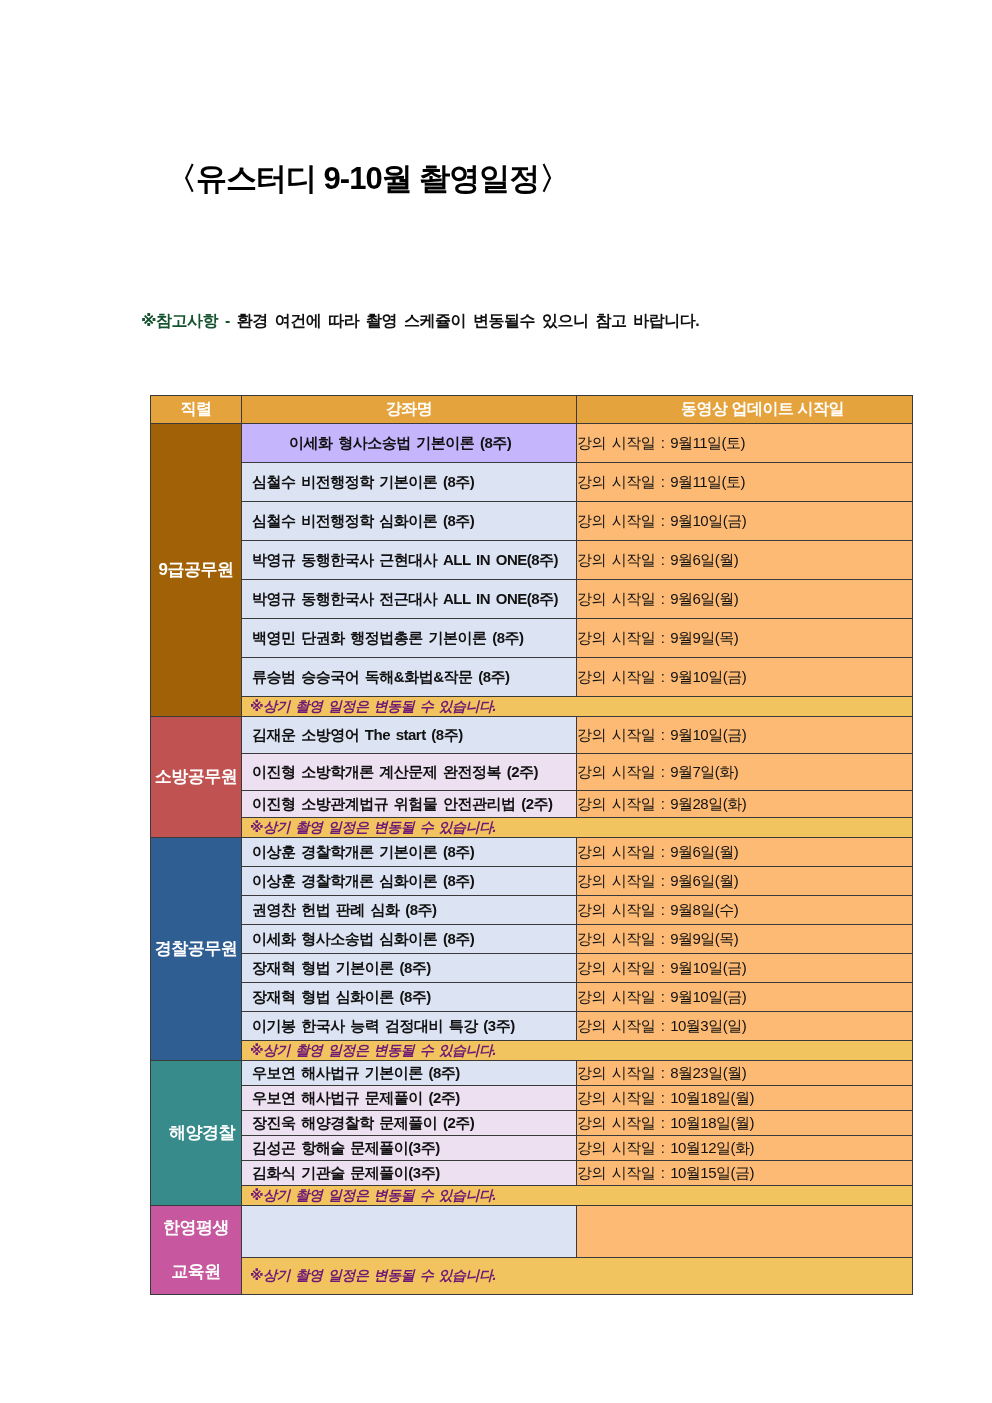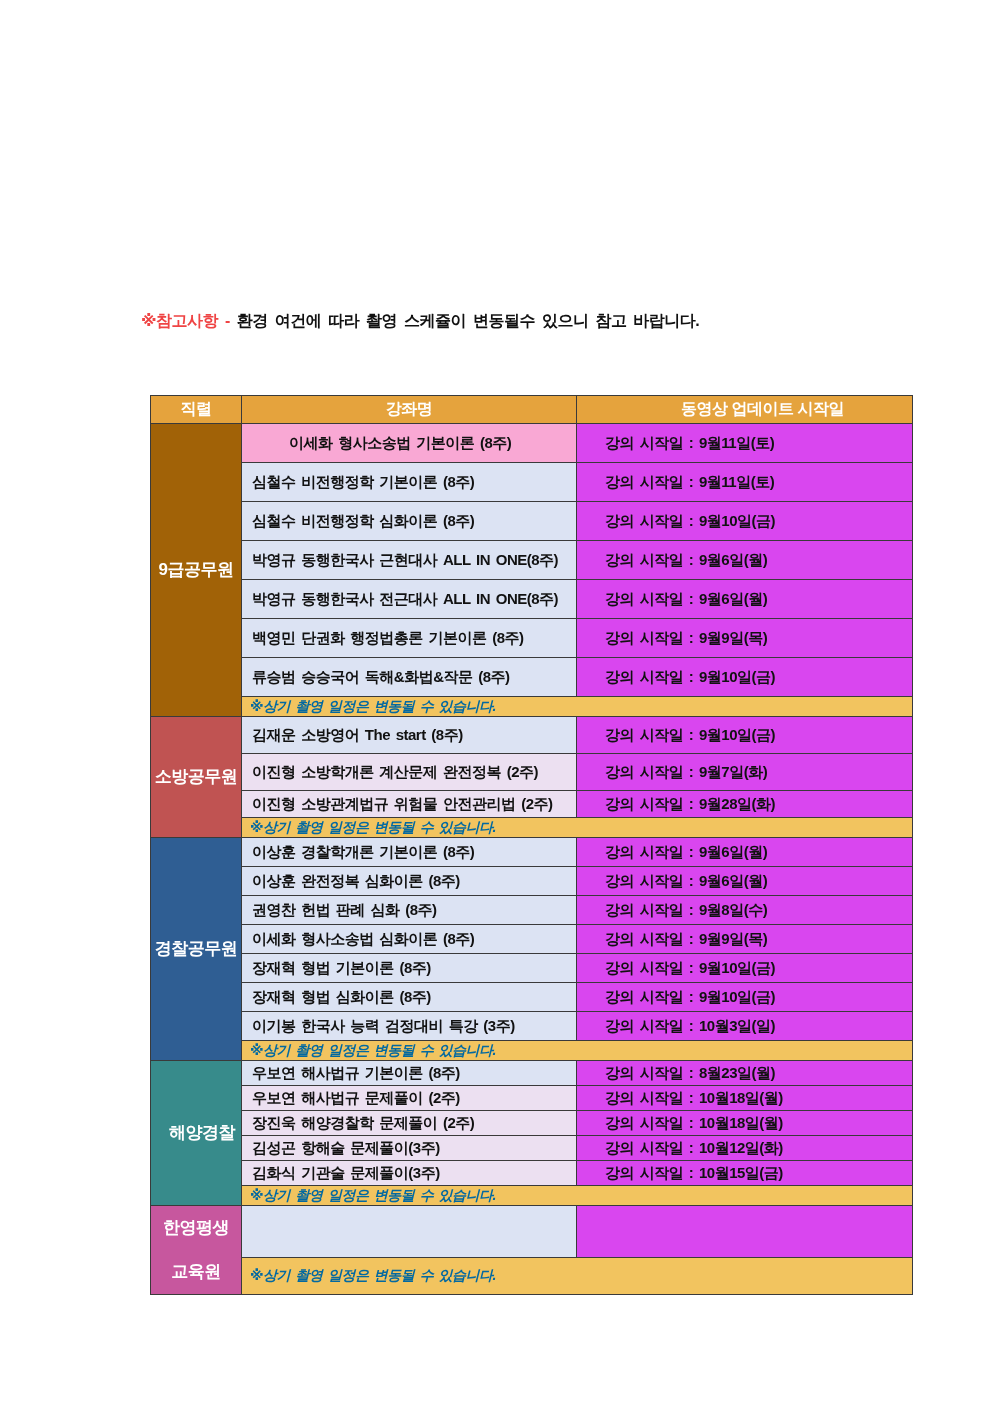--- a/index.html
+++ b/index.html
@@ -19,21 +19,21 @@
   }
   .legend { display: flex; align-items: center; margin-left: 14px; margin-top: 8px; }
   .legend-label { font-size: 17px; font-weight: bold; letter-spacing: -1px; }
   .legend-box {
     width: 50px; height: 21px; border: 1px solid #222;
     display: inline-block; margin-left: 2px;
   }
   .legend-gap { width: 26px; }
   .notes { position: absolute; left: 141px; top: 311px; width: 760px; }
   .note-line1 { font-size: 16px; font-weight: bold; letter-spacing: -0.5px; word-spacing: 3px; }
-  .note-prefix { color: #ef4444; }
+  .note-prefix { color: #14532d; }
   .note-line2 {
     font-size: 16px; font-weight: bold; letter-spacing: -0.5px; word-spacing: 3px;
     margin-top: 30px; margin-left: 99px;
   }
   table.schedule {
     position: absolute; left: 150px; top: 395px;
     border-collapse: collapse; table-layout: fixed; width: 762px;
   }
   table.schedule col.c-label  { width: 91px; }
   table.schedule col.c-course { width: 335px; }
@@ -48,34 +48,35 @@
   td.label-cell {
     color: #ffffff; font-size: 17px; font-weight: bold; text-align: center;
     vertical-align: middle; letter-spacing: -0.5px; white-space: pre-line;
     line-height: 2.6;
   }
   td.course-cell {
     font-size: 15px; font-weight: bold; padding-left: 10px;
     letter-spacing: -0.5px; word-spacing: 2px; vertical-align: middle;
   }
   td.date-cell {
-    font-size: 15px; font-weight: bold; padding-left: 28px;
+    font-size: 15px; font-weight: normal; padding-left: 0;
     letter-spacing: -0.5px; word-spacing: 2px;
-    background: #d946ef; vertical-align: middle;
+    background: #fdba74; vertical-align: middle;
   }
   td.footer-cell {
     height: 20px; font-size: 14px; font-weight: bold; font-style: italic;
     padding-left: 8px; letter-spacing: -0.5px; word-spacing: 2px;
-    color: #0369a1; vertical-align: middle;
+    color: #701a75; vertical-align: middle;
   }
 </style>
 </head>
 <body>
 
 <div class="title-row">
+  <span class="doc-title">〈유스터디 9-10월 촬영일정〉</span>
 </div>
 
 <div class="notes">
   <div class="note-line1">
     <span class="note-prefix">※참고사항 -</span>
     <span>환경 여건에 따라 촬영 스케쥴이 변동될수 있으니 참고 바랍니다.</span>
   </div>
 </div>
 
 <table class="schedule">
@@ -87,21 +88,21 @@
   <thead>
     <tr>
       <th class="hdr" style="background: rgb(229, 163, 61);">직렬</th>
       <th class="hdr" style="background: rgb(229, 163, 61);">강좌명</th>
       <th class="hdr" style="background: rgb(229, 163, 61); padding-left: 36px;">동영상 업데이트 시작일</th>
     </tr>
   </thead>
   <tbody id="schedule-body">
       <tr style="height: 39px;">
         <td class="label-cell" rowspan="8" style="background: #a16207;">9급공무원</td>
-        <td class="course-cell" style="background: #f9a8d4; padding-left: 47px;">이세화 형사소송법 기본이론 (8주)</td>
+        <td class="course-cell" style="background: #c4b5fd; padding-left: 47px;">이세화 형사소송법 기본이론 (8주)</td>
         <td class="date-cell">강의 시작일 : 9월11일(토)</td>
       </tr>
       <tr style="height: 39px;">
         <td class="course-cell" style="background: rgb(220, 227, 243);">심철수 비전행정학 기본이론 (8주)</td>
         <td class="date-cell">강의 시작일 : 9월11일(토)</td>
       </tr>
       <tr style="height: 39px;">
         <td class="course-cell" style="background: rgb(220, 227, 243);">심철수 비전행정학 심화이론 (8주)</td>
         <td class="date-cell">강의 시작일 : 9월10일(금)</td>
       </tr>
@@ -139,21 +140,21 @@
       </tr>
       <tr style="height: 20px;">
         <td class="footer-cell" colspan="2" style="background: rgb(242, 196, 95);">※상기 촬영 일정은 변동될 수 있습니다.</td>
       </tr>
       <tr style="height: 29px;">
         <td class="label-cell" rowspan="8" style="background: rgb(47, 94, 147);">경찰공무원</td>
         <td class="course-cell" style="background: rgb(220, 227, 243);">이상훈 경찰학개론 기본이론 (8주)</td>
         <td class="date-cell">강의 시작일 : 9월6일(월)</td>
       </tr>
       <tr style="height: 29px;">
-        <td class="course-cell" style="background: rgb(220, 227, 243);">이상훈 완전정복 심화이론 (8주)</td>
+        <td class="course-cell" style="background: rgb(220, 227, 243);">이상훈 경찰학개론 심화이론 (8주)</td>
         <td class="date-cell">강의 시작일 : 9월6일(월)</td>
       </tr>
       <tr style="height: 29px;">
         <td class="course-cell" style="background: rgb(220, 227, 243);">권영찬 헌법 판례 심화 (8주)</td>
         <td class="date-cell">강의 시작일 : 9월8일(수)</td>
       </tr>
       <tr style="height: 29px;">
         <td class="course-cell" style="background: rgb(220, 227, 243);">이세화 형사소송법 심화이론 (8주)</td>
         <td class="date-cell">강의 시작일 : 9월9일(목)</td>
       </tr>

